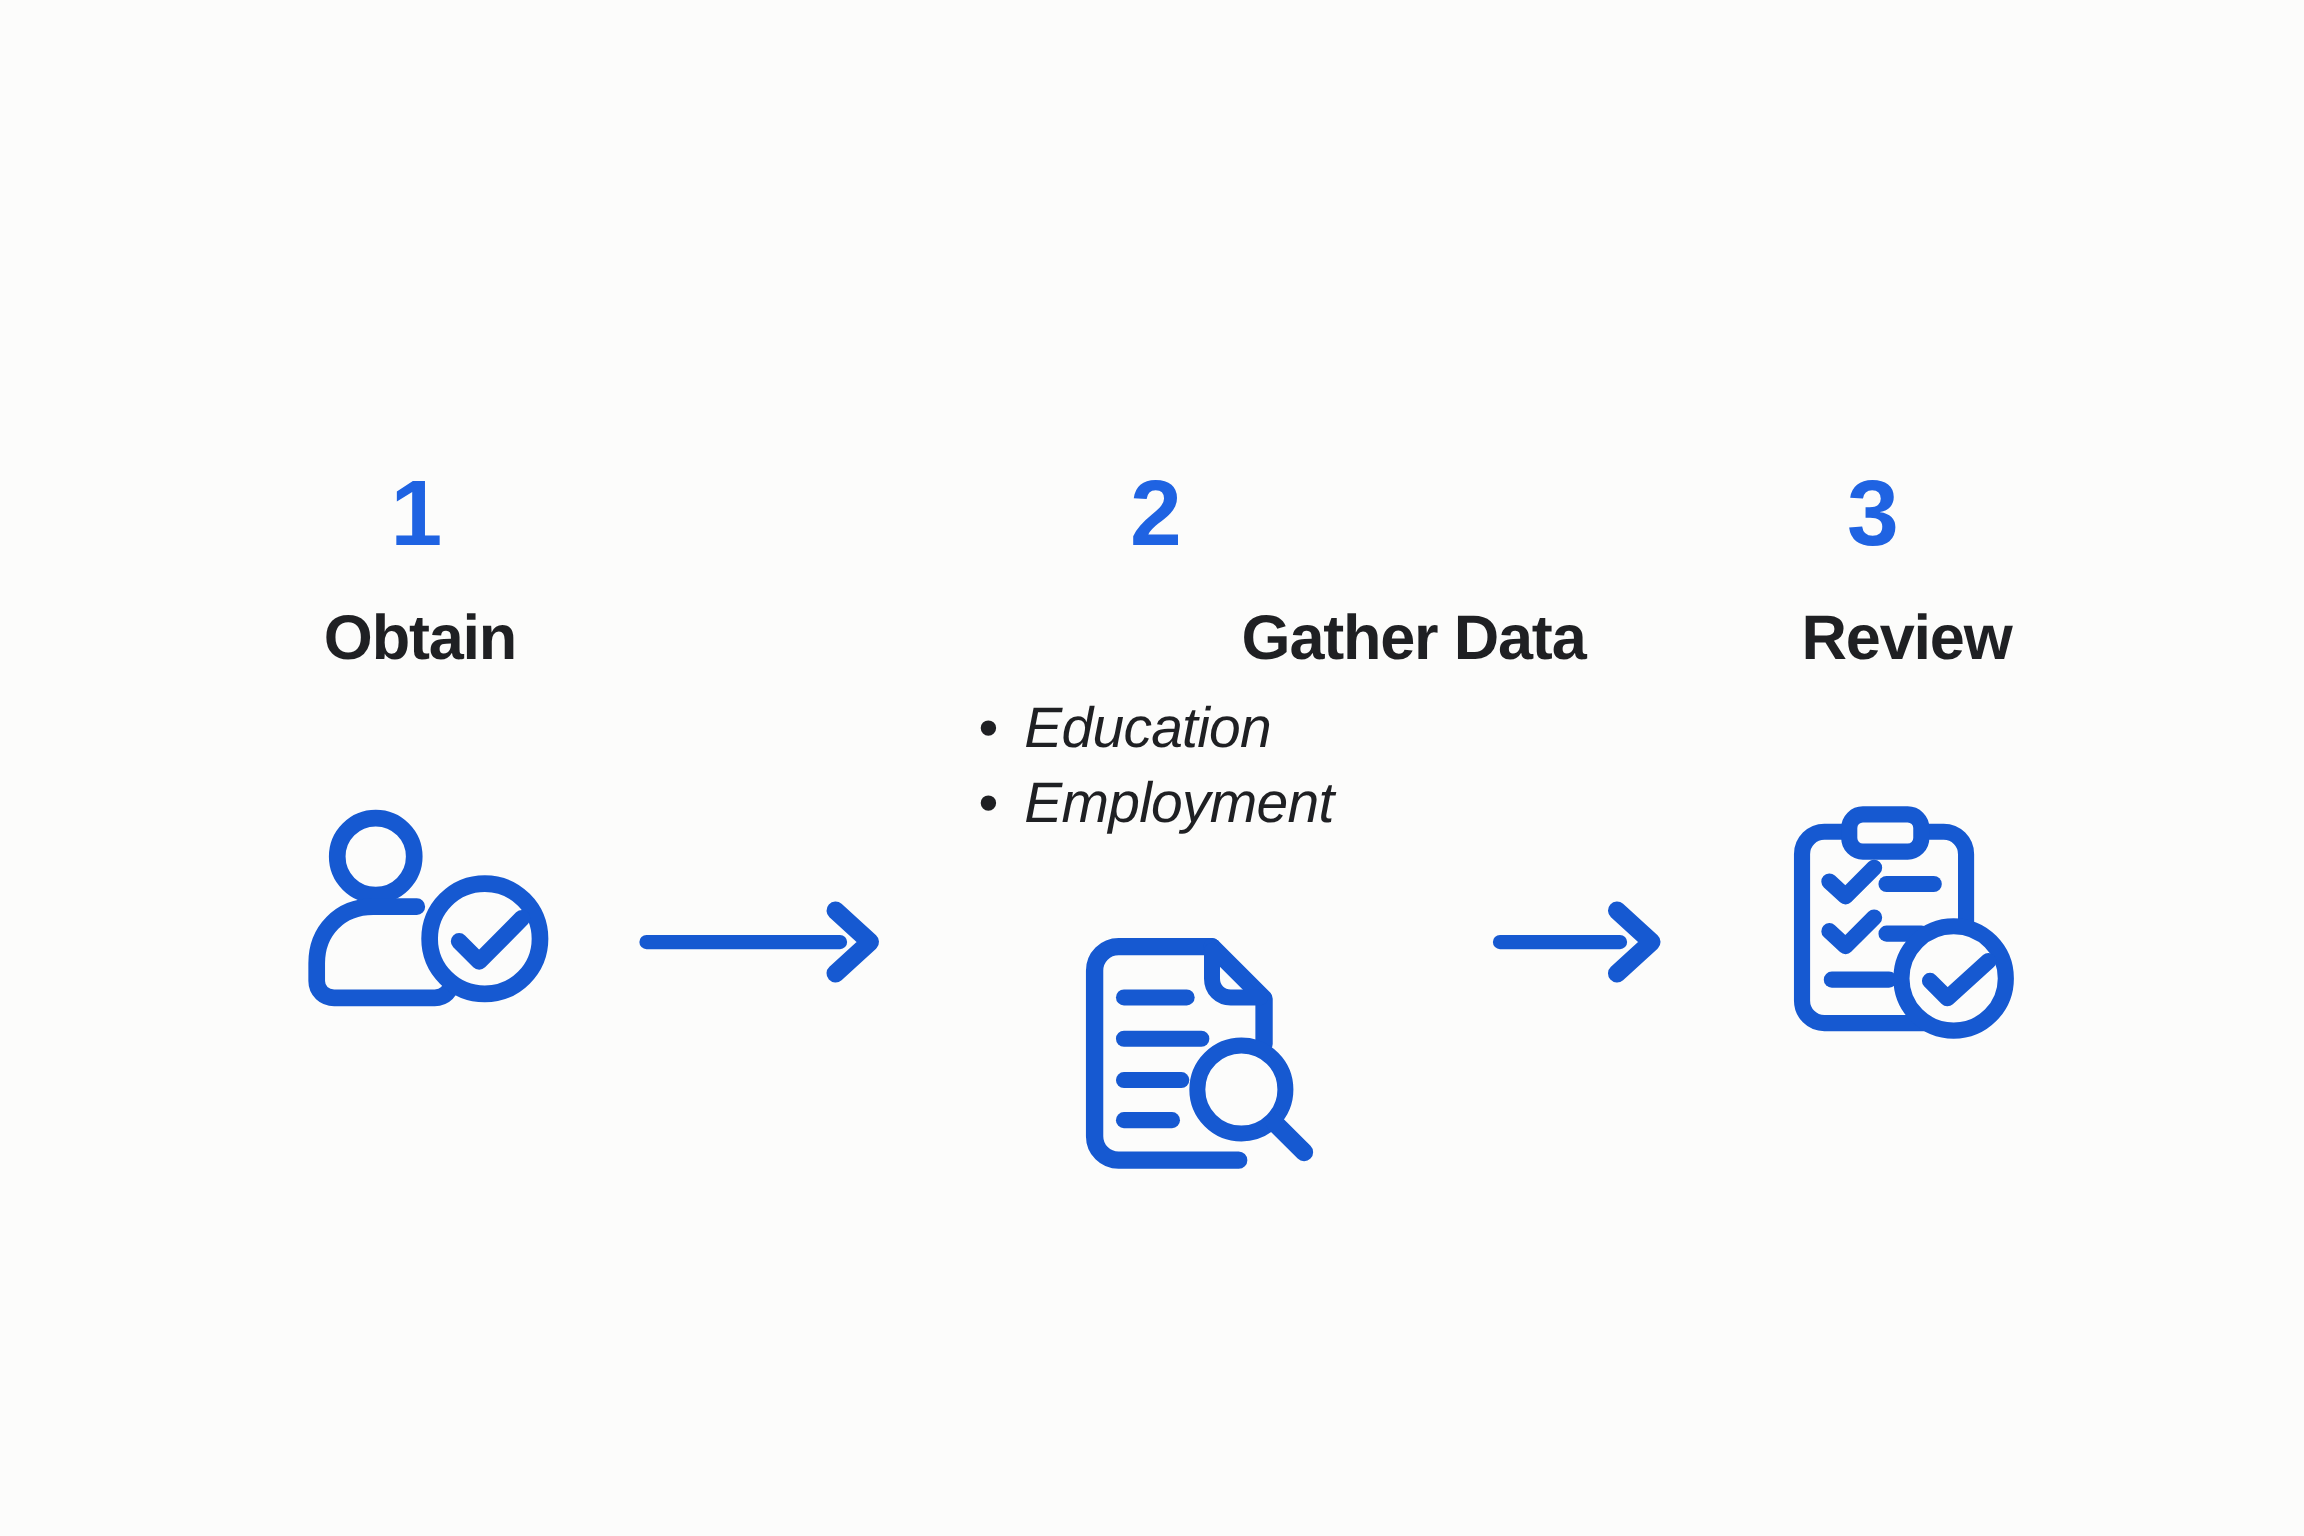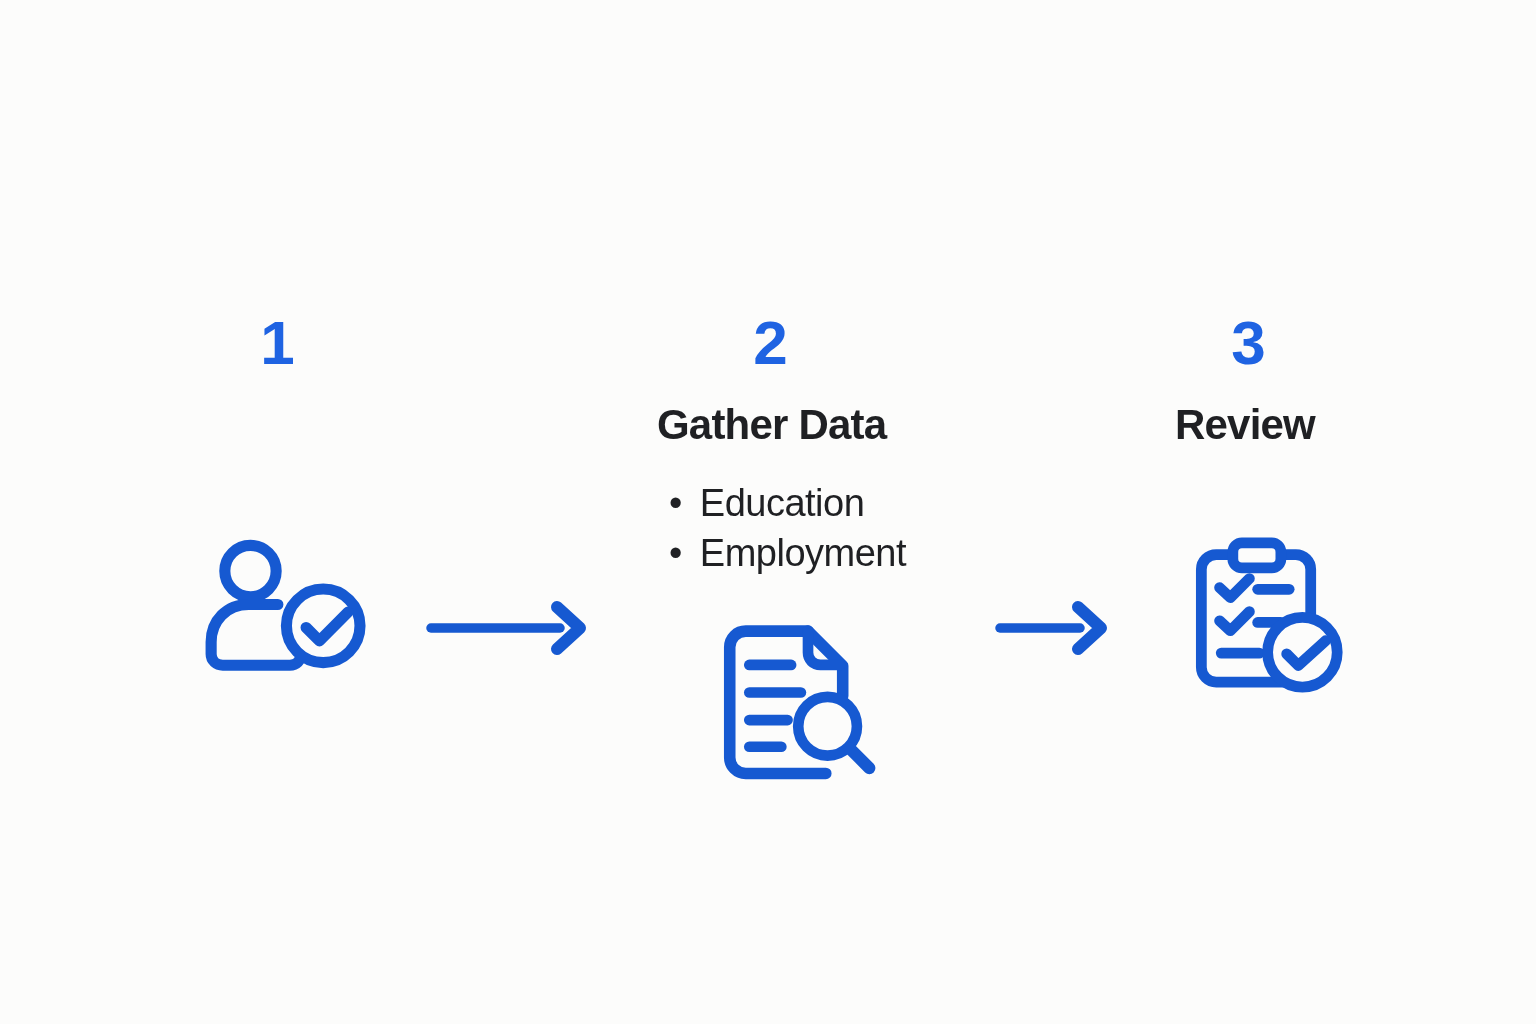--- a/index.html
+++ b/index.html
@@ -24,27 +24,29 @@
     text-align: center;
     color: var(--number, #1f63e2);
     letter-spacing: -1px;
   }
   .step-title {
     font-size: 42px;
     font-weight: 700;
     line-height: 52px;
     color: var(--text, #1f2023);
     letter-spacing: -0.8px;
+    text-align: right;
   }
   .center { text-align: center; }
 
   .bullet-list {
     list-style: none;
-    margin: 17px;
+    margin: 0;
     padding: 0;
+    font-style: italic;
   }
   .bullet-list li {
     font-size: 38px;
     font-weight: 400;
     line-height: 50px;
     color: var(--text, #1f2023);
     letter-spacing: -0.5px;
     display: flex;
     align-items: center;
   }
@@ -65,20 +67,21 @@
   .fillbg { fill: var(--bg, #fcfcfb); }
 </style>
 </head>
 <body>
 
 <div class="canvas">
 
   <div class="abs step-number" style="left:159px; top:312px; width:236px;">1</div>
 
   <div class="abs step-title center" style="left:40px; top:399px; width:480px;">
+    <div>Obtain</div>
   </div>
 
   <svg class="abs icon-svg" style="left:194px; top:536px;" width="178" height="154" viewBox="0 0 104 90" aria-hidden="true">
     <circle class="stroke" cx="33" cy="20.5" r="15" stroke-width="6.5"></circle>
     <path class="stroke" stroke-width="6.5" d="M49 40 H32 C19 40 10 49.5 10 62 V69 C10 72.8 13 75.5 16.8 75.5 H56 C59.8 75.5 62.5 72.8 62.5 69 V64.5"></path>
     <circle class="stroke fillbg" cx="75.5" cy="52.5" r="21.5" stroke-width="6.5"></circle>
     <path class="stroke" stroke-width="6.5" d="M65.5 53.5 l7.8 7.8 L90 44.5"></path>
   </svg>
 
   <svg class="abs icon-svg" style="left:424px; top:598px;" width="168" height="60" viewBox="0 0 168 60" aria-hidden="true">
@@ -113,21 +116,21 @@
     <path class="stroke" stroke-width="6.8" d="M82.5 74.5 L93.5 85.5"></path>
   </svg>
 
   <svg class="abs icon-svg" style="left:994px; top:599px;" width="116" height="58" viewBox="0 0 116 58" aria-hidden="true">
     <path class="stroke" stroke-width="9.5" d="M6 29 H86"></path>
     <path class="stroke" stroke-width="12" d="M84 8 L107 29 L84 50"></path>
   </svg>
 
   <div class="abs step-number" style="left:1130px; top:312px; width:236px;">3</div>
 
-  <div class="abs step-title center" style="left:1090px; top:399px; width:310px;">
+  <div class="abs step-title center" style="left:1116px; top:399px; width:310px;">
     <div>Review</div>
   </div>
 
   <svg class="abs icon-svg" style="left:1178px; top:528px;" width="166" height="169" viewBox="0 0 100 102" aria-hidden="true">
     <rect class="stroke" x="14" y="16" width="66" height="77" rx="9" stroke-width="6.5"></rect>
     <rect class="stroke fillbg" x="33" y="9" width="29" height="15" rx="5.5" stroke-width="6.5"></rect>
     <path class="stroke" stroke-width="6.5" d="M25 36 l6.5 6 L43 30.5"></path>
     <path class="stroke" stroke-width="6.5" d="M48 37 H67"></path>
     <path class="stroke" stroke-width="6.5" d="M25 56 l6.5 6 L43 50.5"></path>
     <path class="stroke" stroke-width="6.5" d="M48 57 H62"></path>

